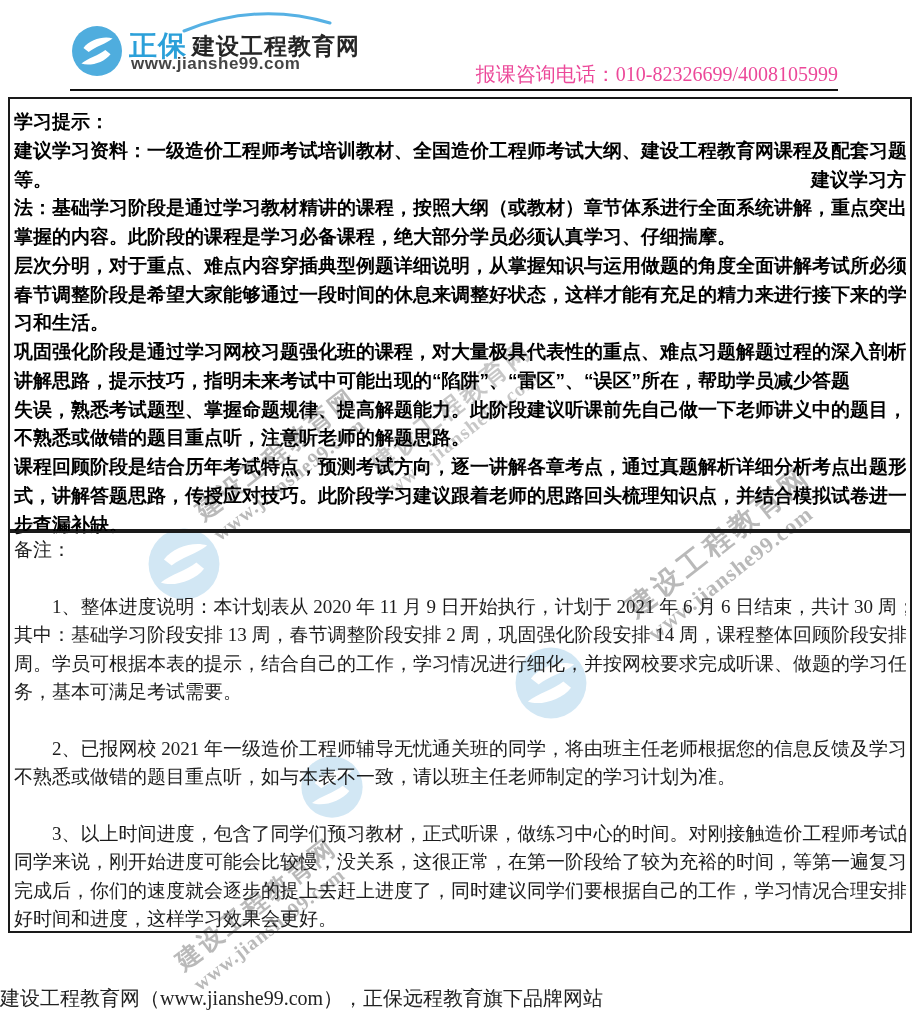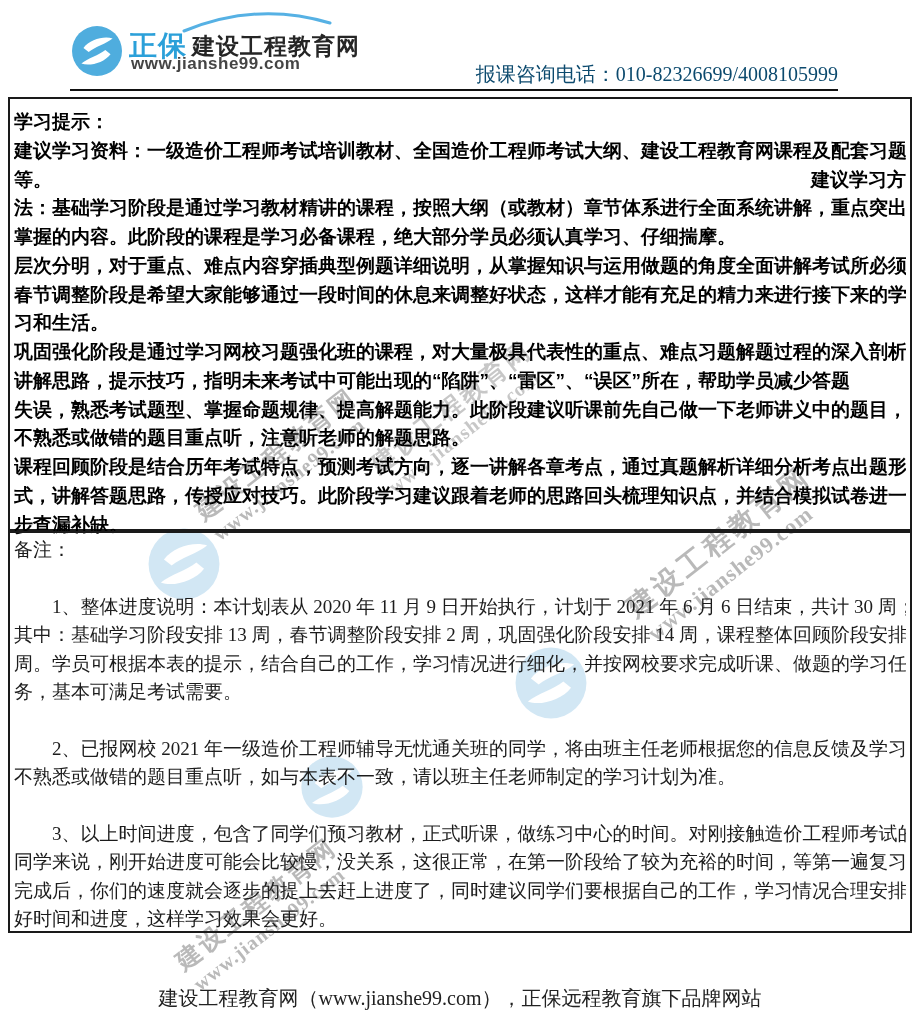--- a/index.html
+++ b/index.html
@@ -6,21 +6,21 @@
   .page{position:relative;width:920px;height:1030px;background:#ffffff;overflow:hidden;
         font-family:"Liberation Sans",sans-serif;color:#1a1a1a;}
 
   
   .logo-circle{position:absolute;left:72px;top:26px;width:50px;height:50px;}
   .brand-row{position:absolute;left:129px;top:27px;display:flex;align-items:center;white-space:nowrap;}
   .brand-name{font-size:28px;font-weight:700;color:#2ba0d9;letter-spacing:1px;}
   .brand-site{font-size:23px;font-weight:700;color:#252525;margin-left:5px;letter-spacing:1px;}
   .logo-arc{position:absolute;left:182px;top:9px;}
   .brand-url{position:absolute;left:131px;top:54px;font-size:17px;font-weight:700;color:#454545;letter-spacing:.5px;}
-  .hotline{position:absolute;top:61px;right:82px;font-size:20px;color:#0c4a6e;
+  .hotline{position:absolute;top:61px;right:82px;font-size:20px;color:#ec4899;
            font-family:"Liberation Serif",serif;white-space:nowrap;}
   .header-rule{position:absolute;left:70px;top:89px;width:768px;height:2px;background:#111;}
 
   
   .wm-layer{position:absolute;inset:0;z-index:0;}
   .wm-logo{position:absolute;opacity:.55;}
   .wm-text{position:absolute;transform:rotate(-38deg);transform-origin:center;
            color:rgba(128,128,128,.55);font-family:"Liberation Serif",serif;font-weight:600;
            white-space:nowrap;text-align:left;}
   .wm-text .l1{font-size:25px;letter-spacing:3px;}
@@ -33,21 +33,21 @@
        background:transparent;z-index:1;}
   .box1{top:97px;height:434px;padding:9px 4px 0 4px;}
   .b1line{height:28.75px;line-height:28.75px;font-size:19px;font-weight:700;color:#000;
           white-space:pre;overflow:hidden;font-family:"Liberation Sans",sans-serif;}
   .b1line.split{display:flex;justify-content:space-between;}
   .box2{top:531px;height:402px;padding:3px 4px 0 4px;font-family:"Liberation Serif",serif;}
   .b2line{height:28.4px;line-height:28.4px;font-size:19px;color:#1c1c1c;
           white-space:pre;overflow:hidden;}
 
   
-  .footer{position:absolute;left:0;top:985px;width:100%;text-align:center;font-size:20px;
+  .footer{position:absolute;left:0;top:985px;width:100%;font-size:20px;
           color:#222;font-family:"Liberation Serif",serif;z-index:1;}
 </style>
 </head>
 <body>
 
 <div class="page">
 
   <div class="wm-layer">
     <svg class="wm-logo" style="left:147px;top:527px;" width="74" height="74" viewBox="0 0 48 48">
       <circle cx="24" cy="24" r="23" fill="#aed4ec"></circle>

